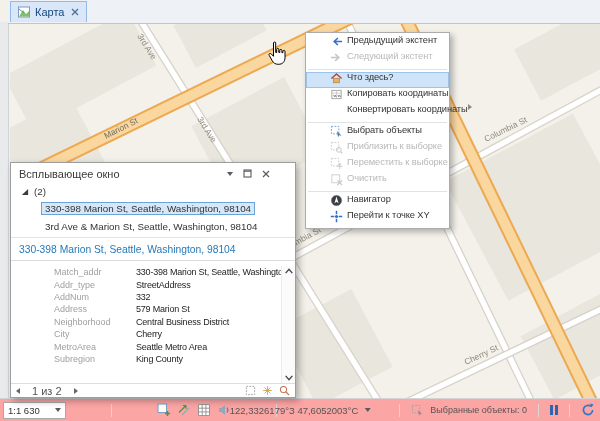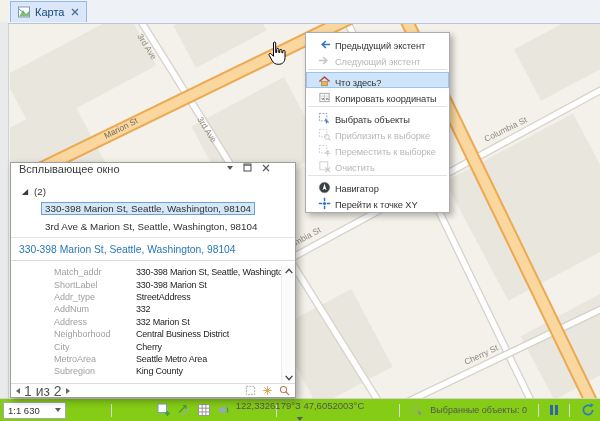--- a/index.html
+++ b/index.html
@@ -15,59 +15,59 @@
 
   
   .left-strip { position:absolute; left:0; top:22px; width:9px; height:376px; background:#e9eaec; border-right:1px solid #cfd2d6; z-index:4; }
   .mapwrap { position:absolute; left:10px; top:22px; width:590px; height:376px; overflow:hidden; z-index:1; }
   .mapwrap svg { display:block; }
   .maplabel { fill:#8f8a7e; font-size:8.5px; font-family:"Liberation Sans",sans-serif; }
   .maplabel.dark { fill:#6e6a61; }
 
   
   .menu { position:absolute; left:305px; top:32px; width:145px; background:#ffffff; border:1px solid #acacac; box-shadow:3px 3px 6px rgba(0,0,0,.28); padding:2px 0; z-index:30; }
-  .mi { height:16px; display:flex; align-items:flex-end; padding:0 3px 0 8px; }
+  .mi { height:16px; display:flex; align-items:flex-start; padding:0 3px 0 20px; }
   .mi .mico { width:21px; flex:none; display:flex; align-items:center; justify-content:center; }
   .mi .mlabel { font-size:9.3px; color:#333; white-space:nowrap; letter-spacing:-0.1px; }
   .mi.disabled .mlabel { color:#b8b8b8; }
   .mi.highlight { background:#cfe4f8; box-shadow:inset 0 0 0 1px #9dc3e8; }
   .msep { height:1px; background:#e2e2e2; margin:2px 2px; }
   .subarrow { margin-left:auto; width:0; height:0; border-top:3.5px solid transparent; border-bottom:3.5px solid transparent; border-left:4px solid #8a8a8a; }
 
   
   .popup { position:absolute; left:10px; top:162px; width:286px; height:236px; background:#fff; border:1px solid #9d9d9d; box-shadow:3px 3px 7px rgba(0,0,0,.3); z-index:20; display:flex; flex-direction:column; }
-  .p-head { height:21px; flex:none; display:flex; align-items:flex-start; padding:0 25px 0 8px; }
+  .p-head { height:21px; flex:none; display:flex; align-items:center; padding:0 25px 0 8px; }
   .p-title { font-size:11px; color:#3a3a3a; }
   .p-controls { margin-left:auto; display:flex; gap:10px; align-items:center; }
   .caret-down { width:0; height:0; border-left:3.5px solid transparent; border-right:3.5px solid transparent; border-top:4px solid #5a5a5a; display:inline-block; }
   .p-tree { flex:none; padding:2px 8px 3px 10px; }
   .tree-root { display:flex; align-items:center; gap:5px; font-size:9.8px; color:#333; }
   .tree-items { margin-left:20px; margin-top:1px; }
   .tree-item { display:inline-block; font-size:9.8px; color:#333; white-space:nowrap; padding:0 3px; border:1px solid transparent; margin-bottom:1px; }
   .tree-item.selected { background:#d6e7f8; border:1px solid #6ba2d8; }
   .p-body { flex:1; border-top:1px solid #e4e4e4; display:flex; flex-direction:column; position:relative; overflow:hidden; }
   .p-link { flex:none; color:#2779b8; font-size:10.3px; padding:6px 10px 5px 8px; border-bottom:1px solid #dcdcdc; white-space:nowrap; }
   .p-table { flex:1; padding:5px 16px 2px 11px; }
   .frow { display:flex; align-items:center; height:12.4px;padding-left:32px; }
   .flabel { width:82px; flex:none; color:#a0a0a0; font-size:9px; }
   .fvalue { color:#1e1e1e; font-size:9px; white-space:nowrap; letter-spacing:-0.2px; }
   .p-scroll { position:absolute; right:0; top:28px; bottom:0; width:14px; background:#fbfbfb; border-left:1px solid #ececec; display:flex; flex-direction:column; justify-content:space-between; align-items:center; padding:2px 0; }
   .p-foot { flex:none; height:14px; border-top:1px solid #ddd; display:flex; align-items:center; padding:0 5px; }
-  .pager { display:flex; align-items:center; gap:4px; font-size:14px; color:#555; }
+  .pager { display:flex; align-items:center; gap:12px; font-size:11px; color:#555; }
   .tri-l { width:0; height:0; border-top:3px solid transparent; border-bottom:3px solid transparent; border-right:4px solid #666; }
   .tri-r { width:0; height:0; border-top:3px solid transparent; border-bottom:3px solid transparent; border-left:4px solid #666; }
   .p-foot-icons { margin-left:auto; display:flex; gap:6px; align-items:center; }
 
   
-  .statusbar { position:absolute; left:0; bottom:0; width:600px; height:23px; background:#84cc16; border-top:1px solid #d4d4d4; display:flex; align-items:center; z-index:10;gap:40px; }
+  .statusbar { position:absolute; left:0; bottom:0; width:600px; height:23px; background:#fca5a5; border-top:1px solid #d4d4d4; display:flex; align-items:center; z-index:10;gap:40px; }
   .scalebox { margin-left:3px; width:63px; height:17px; background:#fff; border:1px solid #a8a8a8; display:flex; align-items:center; padding:0 4px; }
   .scalebox .scale-text { font-size:9.5px; color:#333; flex:1; }
   .vsep { width:1px; height:13px; background:#d8d8d8; margin:0 5px; flex:none; }
   .sicons { display:flex; gap:6px; align-items:center; }
-  .coords { position:absolute; left:50%; transform:translateX(-50%); display:flex; align-items:center; gap:6px; font-size:9.5px; color:#555;flex-direction:column; }
+  .coords { position:absolute; left:50%; transform:translateX(-50%); display:flex; align-items:center; gap:6px; font-size:9.5px; color:#555; }
   .sb-right { position:absolute; right:5px; display:flex; align-items:center; gap:6px; }
   .sel-text { font-size:9px; color:#555; white-space:nowrap; }
   .pause-icon { display:flex; gap:2px; }
   .pause-icon i { display:block; width:3px; height:10px; background:#2d66ad; }
 
   
   .cursor { position:absolute; left:264px; top:40px; z-index:40; pointer-events:none; }
 </style>
 </head>
 <body>
@@ -162,20 +162,25 @@
     <div class="mi">
       <span class="mico">
         <svg width="13" height="13" viewBox="0 0 14 14">
             <rect x="2" y="2.5" width="10" height="9" fill="#fdfdfd" stroke="#9a9a9a" stroke-width="0.9"></rect>
             <path d="M2 5.5 H12 M7 2.5 V11.5" stroke="#c2c2c2" stroke-width="0.8"></path>
             <path d="M4 7.5 l1 2.2 M5.6 7.5 l1 2.2 M8.6 7.5 l1 2.2 M10.2 7.5 l1 2.2" stroke="#6a6a6a" stroke-width="0.9"></path>
           </svg>
       </span>
       <span class="mlabel">Копировать координаты</span>
     </div>
+    <div class="mi">
+      <span class="mico"></span>
+      <span class="mlabel">Конвертировать координаты</span>
+      <span class="subarrow"></span>
+    </div>
     <div class="msep"></div>
     <div class="mi">
       <span class="mico">
         <svg width="13" height="13" viewBox="0 0 14 14">
             <rect x="1.5" y="1.5" width="8" height="8" fill="none" stroke="#7aa0c8" stroke-width="1" stroke-dasharray="2 1.4"></rect>
             <path d="M7.5 6.5 L12.5 11.5 L9.9 11.1 L8.7 13.3 Z" fill="#4d7db0"></path>
           </svg>
       </span>
       <span class="mlabel">Выбрать объекты</span>
     </div>
@@ -256,34 +261,30 @@
       </div>
     </div>
     <div class="p-body">
       <div class="p-link">330-398 Marion St, Seattle, Washington, 98104</div>
       <div class="p-table">
         <div class="frow">
             <span class="flabel">Match_addr</span>
             <span class="fvalue">330-398 Marion St, Seattle, Washington, 98104</span>
           </div>
         <div class="frow">
-            <span class="flabel">ShortLabel</span>
-            <span class="fvalue">330-398 Marion St</span>
-          </div>
-        <div class="frow">
             <span class="flabel">Addr_type</span>
             <span class="fvalue">StreetAddress</span>
           </div>
         <div class="frow">
             <span class="flabel">AddNum</span>
             <span class="fvalue">332</span>
           </div>
         <div class="frow">
             <span class="flabel">Address</span>
-            <span class="fvalue">332 Marion St</span>
+            <span class="fvalue">579 Marion St</span>
           </div>
         <div class="frow">
             <span class="flabel">Neighborhood</span>
             <span class="fvalue">Central Business District</span>
           </div>
         <div class="frow">
             <span class="flabel">City</span>
             <span class="fvalue">Cherry</span>
           </div>
         <div class="frow">

